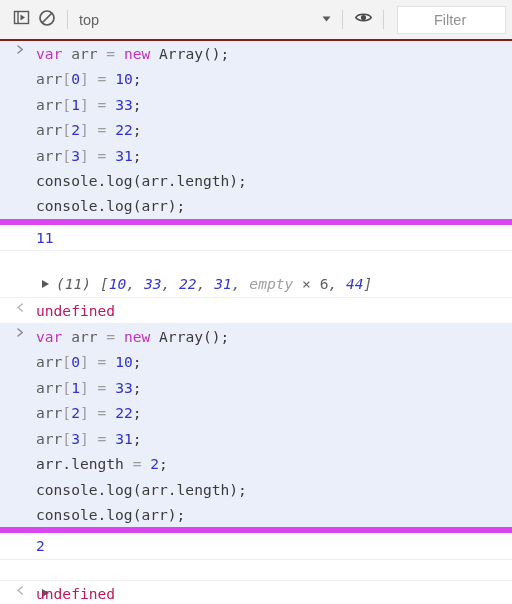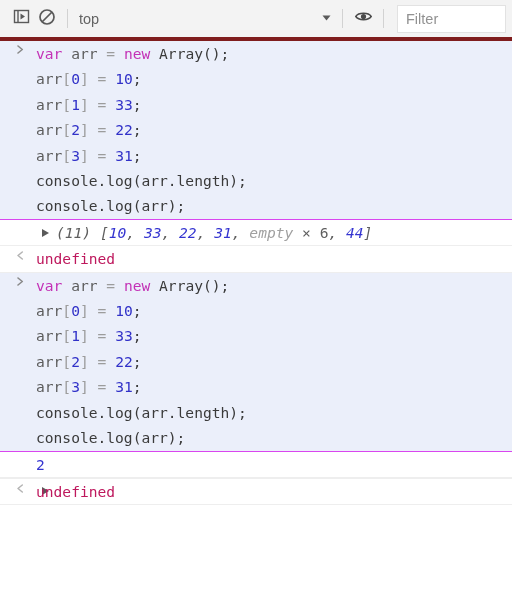--- a/index.html
+++ b/index.html
@@ -13,21 +13,21 @@
     overflow: hidden;
     font-family: "Liberation Sans", sans-serif;
     -webkit-font-smoothing: antialiased;
   }
 
   
   .toolbar {
     height: 41px;
     box-sizing: border-box;
     background: #f3f3f3;
-    border-bottom: 4px solid #7f1d1d;
+    border-bottom: 2px solid #7f1d1d;
     display: flex;
     align-items: center;
     padding: 0 6px 0 8px;
   }
   .tb-btn {
     width: 26px;
     height: 26px;
     display: flex;
     align-items: center;
     justify-content: center;
@@ -73,45 +73,47 @@
   }
   .filter-input {
     border: 0;
     outline: 0;
     background: transparent;
     width: 100%;
     font-family: "Liberation Sans", sans-serif;
     font-size: 14.5px;
     color: #3a3a3a;
     padding: 0 8px;
+    margin-left: 28px;
   }
   .filter-input::placeholder { color: #919191; opacity: 1; }
 
   
   .console {
     font-family: "DejaVu Sans Mono", monospace;
     font-size: 14.6px;
     line-height: 25.4px;
   }
   .row {
     position: relative;
     box-sizing: border-box;
     padding-left: 36px;
     padding-right: 6px;
     border-bottom: 1px solid #eeeeee;
   }
   .row.input {
     background: #ebeffa;
-    border-bottom: 1px solid #d946ef;
+    border-bottom: 6px solid #d946ef;
   }
   .row.result {
     background: #ffffff;
   }
   .row.expand {
     background: #ffffff;
+    margin-top: 20px;
   }
   .gutter {
     position: absolute;
     left: 11px;
     top: 0;
     width: 18px;
     display: flex;
     align-items: flex-start;
     justify-content: center;
     padding-top: 4px;
@@ -230,39 +232,41 @@
         </svg>
       </div>
       <div class="code-line"><span class="kw">var</span><span class="plain"> </span><span class="ident">arr</span><span class="plain"> </span><span class="punc">=</span><span class="plain"> </span><span class="kw">new</span><span class="plain"> </span><span class="fn">Array</span><span class="plain">();</span></div>
       <div class="code-line"><span class="ident">arr</span><span class="punc">[</span><span class="num">0</span><span class="punc">]</span><span class="plain"> </span><span class="punc">=</span><span class="plain"> </span><span class="num">10</span><span class="plain">;</span></div>
       <div class="code-line"><span class="ident">arr</span><span class="punc">[</span><span class="num">1</span><span class="punc">]</span><span class="plain"> </span><span class="punc">=</span><span class="plain"> </span><span class="num">33</span><span class="plain">;</span></div>
       <div class="code-line"><span class="ident">arr</span><span class="punc">[</span><span class="num">2</span><span class="punc">]</span><span class="plain"> </span><span class="punc">=</span><span class="plain"> </span><span class="num">22</span><span class="plain">;</span></div>
       <div class="code-line"><span class="ident">arr</span><span class="punc">[</span><span class="num">3</span><span class="punc">]</span><span class="plain"> </span><span class="punc">=</span><span class="plain"> </span><span class="num">31</span><span class="plain">;</span></div>
       <div class="code-line"><span class="plain">console.log(arr.length);</span></div>
       <div class="code-line"><span class="plain">console.log(arr);</span></div>
     </div>
+    <div class="row result"><span class="val-num">11</span></div>
     <div class="row expand"><div class="disclosure">
         <div class="tri"></div>
       </div><span class="expand-line"><span class="arr-len">(11)</span><span class="arr-brk"> [</span><span class="arr-num">10</span><span class="arr-brk">, </span><span class="arr-num">33</span><span class="arr-brk">, </span><span class="arr-num">22</span><span class="arr-brk">, </span><span class="arr-num">31</span><span class="arr-brk">, </span><span class="arr-empty">empty</span><span class="arr-x"> × </span><span class="arr-x">6</span><span class="arr-brk">, </span><span class="arr-num">44</span><span class="arr-brk">]</span></span></div>
     <div class="row undefined"><div class="gutter">
         <svg width="11" height="11" viewBox="0 0 11 11">
           <path d="M7.3 2 L3 5.5 L7.3 9" fill="none" stroke="#b4b4b4" stroke-width="1.5" stroke-linecap="round" stroke-linejoin="round"></path>
         </svg>
       </div><span class="undef-text">undefined</span></div>
     <div class="row input">
       <div class="gutter">
         <svg width="11" height="11" viewBox="0 0 11 11">
           <path d="M3 2 L7.3 5.5 L3 9" fill="none" stroke="#8a8a8a" stroke-width="1.6" stroke-linecap="round" stroke-linejoin="round"></path>
         </svg>
       </div>
       <div class="code-line"><span class="kw">var</span><span class="plain"> </span><span class="ident">arr</span><span class="plain"> </span><span class="punc">=</span><span class="plain"> </span><span class="kw">new</span><span class="plain"> </span><span class="fn">Array</span><span class="plain">();</span></div>
       <div class="code-line"><span class="ident">arr</span><span class="punc">[</span><span class="num">0</span><span class="punc">]</span><span class="plain"> </span><span class="punc">=</span><span class="plain"> </span><span class="num">10</span><span class="plain">;</span></div>
       <div class="code-line"><span class="ident">arr</span><span class="punc">[</span><span class="num">1</span><span class="punc">]</span><span class="plain"> </span><span class="punc">=</span><span class="plain"> </span><span class="num">33</span><span class="plain">;</span></div>
       <div class="code-line"><span class="ident">arr</span><span class="punc">[</span><span class="num">2</span><span class="punc">]</span><span class="plain"> </span><span class="punc">=</span><span class="plain"> </span><span class="num">22</span><span class="plain">;</span></div>
       <div class="code-line"><span class="ident">arr</span><span class="punc">[</span><span class="num">3</span><span class="punc">]</span><span class="plain"> </span><span class="punc">=</span><span class="plain"> </span><span class="num">31</span><span class="plain">;</span></div>
+      <div class="code-line"><span class="plain">arr.length</span><span class="plain"> </span><span class="punc">=</span><span class="plain"> </span><span class="num">2</span><span class="plain">;</span></div>
       <div class="code-line"><span class="plain">console.log(arr.length);</span></div>
       <div class="code-line"><span class="plain">console.log(arr);</span></div>
     </div>
     <div class="row result"><span class="val-num">2</span></div>
     <div class="row expand"><div class="disclosure">
         <div class="tri"></div>
       </div></div>
     <div class="row undefined"><div class="gutter">
         <svg width="11" height="11" viewBox="0 0 11 11">
           <path d="M7.3 2 L3 5.5 L7.3 9" fill="none" stroke="#b4b4b4" stroke-width="1.5" stroke-linecap="round" stroke-linejoin="round"></path>

